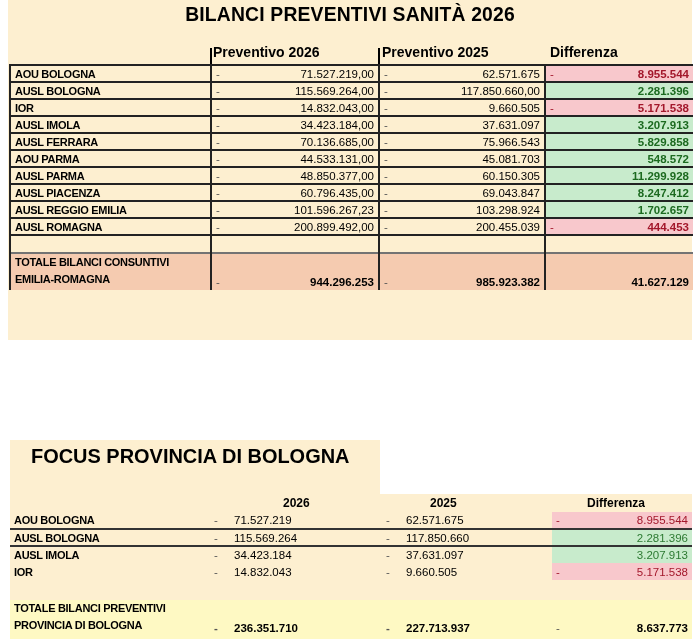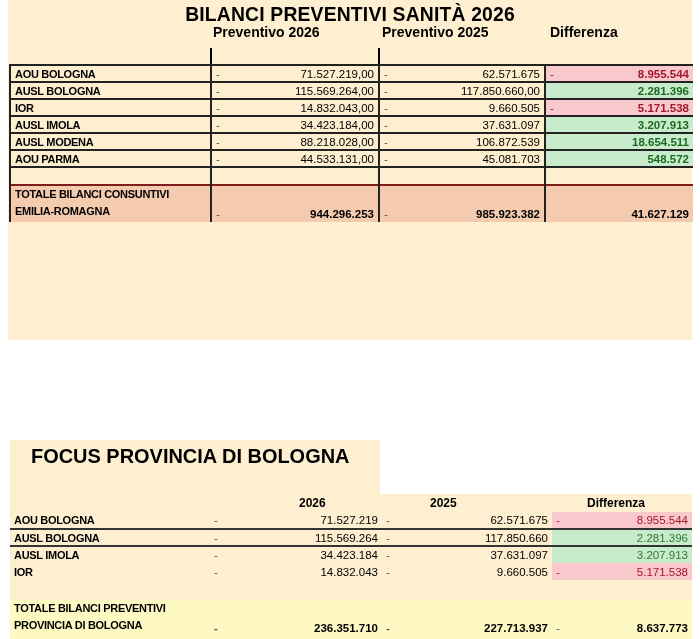--- a/index.html
+++ b/index.html
@@ -3,47 +3,47 @@
 <meta charset="utf-8">
 <style>
   * { box-sizing: border-box; margin: 0; padding: 0; }
   html, body { width: 700px; height: 639px; background: #ffffff; overflow: hidden; }
   body { position: relative; font-family: "Liberation Sans", sans-serif; color: #000; }
 
   
   .t1-bg { position: absolute; left: 8px; top: 0; width: 684px; height: 340px; background: #fdefd0; }
   .t1-title { position: absolute; left: 8px; top: 2px; width: 684px; text-align: center;
     font-size: 21px; font-weight: bold; letter-spacing: 0.2px; transform: scaleX(0.92); }
-  .t1-head { position: absolute; top: 24px; font-size: 14px; font-weight: bold; }
+  .t1-head { position: absolute; top: 44px; font-size: 14px; font-weight: bold; }
   .t1-vline { position: absolute; top: 48px; width: 2px; height: 16px; background: #000; }
 
   .t1-table { position: absolute; left: 9px; top: 64px; width: 683px; border-collapse: collapse; table-layout: fixed; }
   .t1-table td { height: 17px; font-size: 11.5px; border-top: 2px solid #222; border-left: 2px solid #222; padding: 0 4px; white-space: nowrap; vertical-align: middle; }
   .t1-table td.name { font-weight: bold; font-size: 11px; letter-spacing: -0.3px; }
   .t1-table td.num { text-align: right; }
   .t1-table td.diff { text-align: right; font-weight: bold; border-right: 0; }
   .dash { float: left; color: #555; font-weight: normal; }
   .diff.neg { background: #f8c8cc; color: #a3172b; }
   .diff.pos { background: #c8ebcc; color: #1c6a20; }
   .diff.neg .dash { color: #a3172b; }
   .t1-table tr.blank td { height: 18px; }
-  .t1-table tr.total td { background: #f5cbb0; border-top: 2px solid #7f1d1d; font-weight: bold; height: 34px; vertical-align: bottom; padding-bottom: 2px; }
+  .t1-table tr.total td { background: #f5cbb0; border-top: 2px solid #737373; font-weight: bold; height: 34px; vertical-align: bottom; padding-bottom: 2px; }
   .t1-table tr.total td.name { line-height: 17px; font-size: 11px; }
   .t1-table tr.total td.diff { color: #000; }
 
   
   .t2-titlebox { position: absolute; left: 10px; top: 440px; width: 370px; height: 56px; background: #fdefd0; }
   .t2-title { position: absolute; left: 31px; top: 444px; font-size: 21px; font-weight: bold; transform: scaleX(0.95); transform-origin: left; }
   .t2-bg { position: absolute; left: 10px; top: 494px; width: 682px; height: 140px; background: #fdefd0; }
   .t2-head { position: absolute; top: 496px; font-size: 12px; font-weight: bold; }
 
   .t2-table { position: absolute; left: 10px; top: 512px; width: 682px; border-collapse: collapse; table-layout: fixed; }
   .t2-table td { height: 17px; font-size: 11.5px; padding: 0 4px; white-space: nowrap; }
   .t2-table td.name { font-weight: bold; font-size: 11px; letter-spacing: -0.3px; }
-  .t2-table td.num { text-align: right; }
+  .t2-table td.num { }
   .t2-table td.diff { text-align: right; }
   .t2-table td.diff.neg { color: #a3172b; }
   .t2-table td.diff.pos { color: #2d7a32; }
   .t2-table tr.sep td { border-top: 2px solid #333; }
   .t2-table td.dashc { color: #555; text-align: left; }
   .t2-table tr.blank td { height: 20px; }
   .t2-table tr.total td { background: #fef9c3; font-weight: bold; height: 36px; vertical-align: bottom; padding-bottom: 14px; }
   .t2-table tr.total td.name { line-height: 17px; }
 </style>
 </head>
@@ -83,30 +83,54 @@
         <td class="num"><span class="dash">-</span><span>9.660.505</span></td>
         <td class="diff neg"><span class="dash">-</span><span>5.171.538</span></td>
       </tr>
       <tr>
         <td class="name">AUSL IMOLA</td>
         <td class="num"><span class="dash">-</span><span>34.423.184,00</span></td>
         <td class="num"><span class="dash">-</span><span>37.631.097</span></td>
         <td class="diff pos"><span>3.207.913</span></td>
       </tr>
       <tr>
-        <td class="name">AUSL MODENA</td>
-        <td class="num"><span class="dash">-</span><span>88.218.028,00</span></td>
-        <td class="num"><span class="dash">-</span><span>106.872.539</span></td>
-        <td class="diff pos"><span>18.654.511</span></td>
+        <td class="name">AUSL FERRARA</td>
+        <td class="num"><span class="dash">-</span><span>70.136.685,00</span></td>
+        <td class="num"><span class="dash">-</span><span>75.966.543</span></td>
+        <td class="diff pos"><span>5.829.858</span></td>
       </tr>
       <tr>
         <td class="name">AOU PARMA</td>
         <td class="num"><span class="dash">-</span><span>44.533.131,00</span></td>
         <td class="num"><span class="dash">-</span><span>45.081.703</span></td>
         <td class="diff pos"><span>548.572</span></td>
+      </tr>
+      <tr>
+        <td class="name">AUSL PARMA</td>
+        <td class="num"><span class="dash">-</span><span>48.850.377,00</span></td>
+        <td class="num"><span class="dash">-</span><span>60.150.305</span></td>
+        <td class="diff pos"><span>11.299.928</span></td>
+      </tr>
+      <tr>
+        <td class="name">AUSL PIACENZA</td>
+        <td class="num"><span class="dash">-</span><span>60.796.435,00</span></td>
+        <td class="num"><span class="dash">-</span><span>69.043.847</span></td>
+        <td class="diff pos"><span>8.247.412</span></td>
+      </tr>
+      <tr>
+        <td class="name">AUSL REGGIO EMILIA</td>
+        <td class="num"><span class="dash">-</span><span>101.596.267,23</span></td>
+        <td class="num"><span class="dash">-</span><span>103.298.924</span></td>
+        <td class="diff pos"><span>1.702.657</span></td>
+      </tr>
+      <tr>
+        <td class="name">AUSL ROMAGNA</td>
+        <td class="num"><span class="dash">-</span><span>200.899.492,00</span></td>
+        <td class="num"><span class="dash">-</span><span>200.455.039</span></td>
+        <td class="diff neg"><span class="dash">-</span><span>444.453</span></td>
       </tr>
       <tr class="blank">
         <td></td>
         <td></td>
         <td></td>
         <td class="diff"></td>
       </tr>
       <tr class="total">
         <td class="name">
           <div>TOTALE BILANCI CONSUNTIVI</div>
@@ -115,21 +139,21 @@
         <td class="num"><span class="dash">-</span><span>944.296.253</span></td>
         <td class="num"><span class="dash">-</span><span>985.923.382</span></td>
         <td class="diff">41.627.129</td>
       </tr>
     </tbody>
 </table>
 
 <div class="t2-titlebox"></div>
 <div class="t2-title">FOCUS PROVINCIA DI BOLOGNA</div>
 <div class="t2-bg"></div>
-<div class="t2-head" style="left:299px">2026</div>
+<div class="t2-head" style="left:283px">2026</div>
 <div class="t2-head" style="left:430px">2025</div>
 <div class="t2-head" style="left:587px">Differenza</div>
 
 <table class="t2-table">
   <colgroup>
       <col style="width:200px">
       <col style="width:20px">
       <col style="width:152px">
       <col style="width:20px">
       <col style="width:150px">

